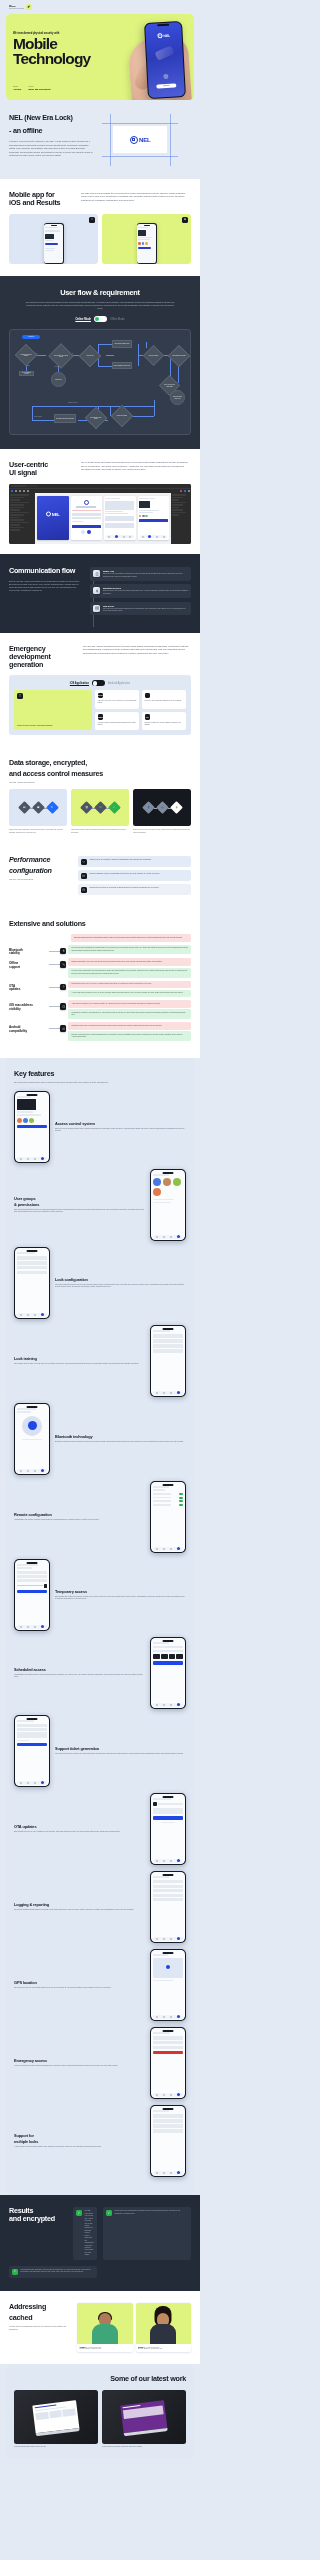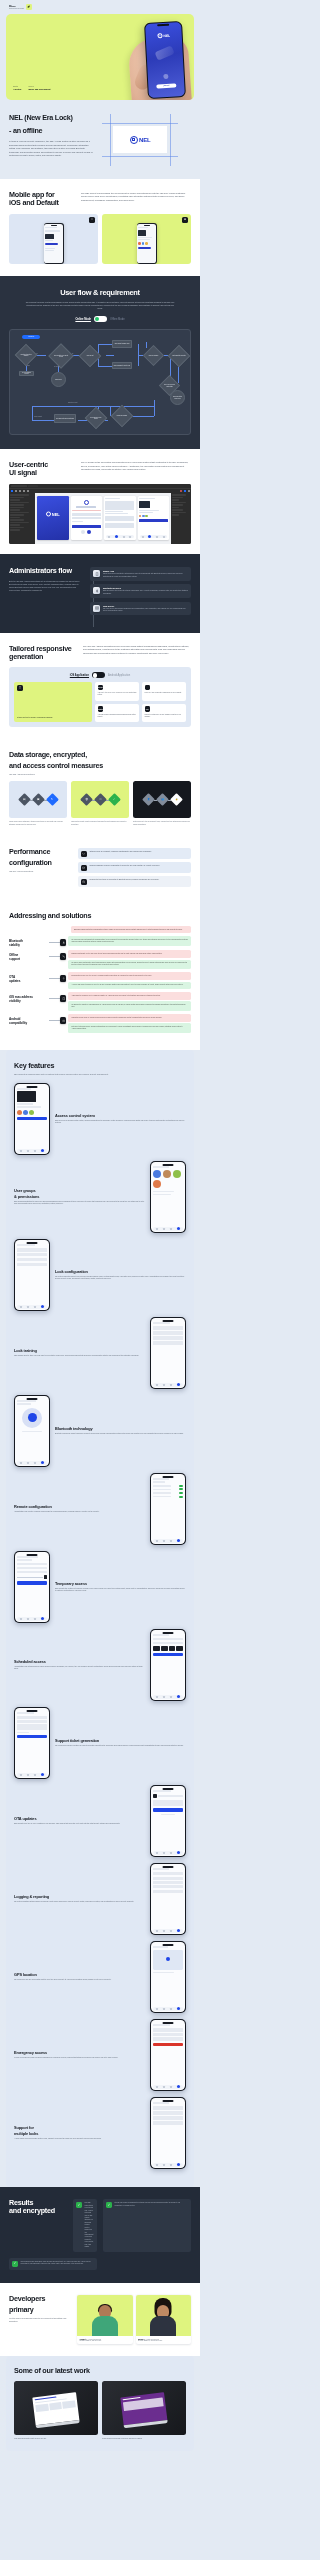--- a/index.html
+++ b/index.html
@@ -164,21 +164,21 @@
   .dcard .box.a { background:#dde6f4; } .dcard .box.b { background:#dff47f; } .dcard .box.c { background:#15181e; }
   .dia { width:9px; height:9px; transform:rotate(45deg); border-radius:1px; display:flex; align-items:center; justify-content:center; }
   .dia.g { background:#4c5563; } .dia.blue { background:#1f6bff; } .dia.green { background:#2bb24c; } .dia.wht { background:#fff; } .dia.gy2 { background:#828c9b; }
   .dia span { transform:rotate(-45deg); font-size:2.6px; color:#fff; }
   .dlink { width:3px; height:0.4px; background:#9aa3b1; }
   .dcard .cap { font-size:1.5px; line-height:1.55; color:#6b7480; }
 
   
   .perfsec { background:#fff; padding:10px 9px 12px; display:flex; gap:7px; }
   .perf-left { width:62px; }
-  .perf-left .h2 { margin-bottom:3px; }
+  .perf-left .h2 { margin-bottom:3px;font-style:italic; }
   .perf-left .sub { font-size:1.9px; color:#6b7480; }
   .perf-right { flex:1; }
   .perf-card { background:#e3ebf6; border-radius:2px; padding:2.6px; display:flex; gap:2.6px; margin-bottom:2.6px; }
   .perf-card:last-child { background:#edf1f7; }
   .perf-ic { width:6.2px; height:6.2px; border-radius:1.5px; background:#15181e; flex:none; display:flex; align-items:center; justify-content:center; }
   .perf-ic svg { width:3.4px; height:3.4px; }
   .perf-tx { font-size:1.6px; line-height:1.58; color:#4d5663; }
 
   
   .chsec { background:#fff; padding:10px 9px 14px; }
@@ -234,21 +234,21 @@
   .dev-photo { height:41px; background:#dff47f; position:relative; overflow:hidden; }
   .dev-body { height:20px; background:#dff47f; position:absolute; bottom:0; left:50%; transform:translateX(-50%); width:26px; border-radius:9px 9px 0 0; }
   .dev-head { position:absolute; left:50%; transform:translateX(-50%); bottom:17px; width:12px; height:14px; border-radius:6px; }
   .dev-hair { position:absolute; left:50%; transform:translateX(-50%); bottom:23px; width:14px; height:9px; border-radius:7px 7px 3px 3px; }
   .dev-meta { padding:2px 2.4px 2.6px; }
   .dev-name { font-size:1.7px; font-weight:700; color:#14181f; }
   .dev-role { font-size:1.45px; color:#6b7480; line-height:1.5; }
 
   
   .worksec { background:#e0e8f4; border-radius:4px; margin:0 6px 8px; padding:11px 8px 11px; }
-  .worksec .h2 { margin-bottom:6px; }
+  .worksec .h2 { margin-bottom:6px;text-align:right; }
   .work-grid { display:flex; gap:4px; }
   .work-item { flex:1; }
   .work-thumb { height:54px; border-radius:2.5px; background:linear-gradient(135deg,#2a2d33,#16181c); position:relative; overflow:hidden; margin-bottom:2.6px; }
   .lap { position:absolute; left:50%; top:52%; transform:translate(-50%,-50%) rotate(-7deg); width:44px; }
   .lap-scr { height:28px; background:#fff; border-radius:1px 1px 0 0; padding:2px; }
   .lap-base { height:2.6px; background:#d4d8de; border-radius:0 0 2px 2px; }
   .work-cap { font-size:1.5px; line-height:1.55; color:#5d6672; }
 </style>
 </head>
 <body>
@@ -282,20 +282,25 @@
                 <i></i>
               </span>
             <span>NEL</span>
           </div>
           <div class="hero-cta">
             <span>UNLOCK</span>
           </div>
         </div>
       </div>
     </div>
+    <div class="hero-txt">
+      <div class="hero-kicker">We transformed physical security with</div>
+      <div class="hero-title">Mobile</div>
+      <div class="hero-title">Technology</div>
+    </div>
     <div class="hero-meta">
       <div>
         <div class="mk">Duration</div>
         <div class="mv">4 months</div>
       </div>
       <div>
         <div class="mk">Services</div>
         <div class="mv">Mobile app development</div>
       </div>
     </div>
@@ -320,21 +325,21 @@
           </span>
         <span class="nel-word">NEL</span>
       </div>
     </div>
   </div>
 
   <div class="mapp">
     <div class="mapp-top">
       <div>
         <div class="h2">Mobile app for</div>
-        <div class="h2">iOS and Default</div>
+        <div class="h2">iOS and Results</div>
       </div>
       <p class="body-s">The NEL project encompassed the development of mobile applications for both the iOS and Android platforms. These mobile apps serve as gateways, facilitating user interaction with Bluetooth-enabled devices, and group management, permission configuration, and much more.</p>
     </div>
     <div class="mock-row">
       <div class="mock a">
         <div class="os-badge"></div>
         <div class="phone-sm">
           <div class="phone-sm-scr">
             <div class="pnotch"></div>
             <div class="sk" style="height:1px;width:70%;margin:1.6px 0 2px;"></div>
@@ -597,21 +602,21 @@
           <div class="row w60"></div>
             <div class="row w80"></div>
             <div class="row w40"></div>
         </div>
       </div>
     </div>
   </div>
 
   <div class="commsec">
     <div class="comm-left">
-      <div class="h2 white">Administrators flow</div>
+      <div class="h2 white">Communication flow</div>
       <p class="body-xs mut-w">Both the iOS and Android applications act as intermediaries, bridging the gap between Bluetooth devices and a web server. They facilitate communication, enabling users to unlock Bluetooth devices and configure them in real time. The communication flow involves three fundamental components.</p>
     </div>
     <div class="comm-right">
       <div class="comm-conn" style="top:8px;height:52px;"></div>
       <div class="comm-card">
         <span class="comm-ic">
           <svg viewBox="0 0 24 24">
               <rect x="7" y="2" width="10" height="20" rx="2" fill="none" stroke="#2b3340" stroke-width="2"></rect>
             </svg>
         </span>
@@ -642,21 +647,21 @@
           <span class="comm-h" style="display:block;">Web Server</span>
           <span class="comm-b" style="display:block;">The web server stores and manages device configurations, user information, and enables OTA for synchronizing and device configuration control.</span>
         </span>
       </div>
     </div>
   </div>
 
   <div class="tailsec">
     <div class="tail-top">
       <div>
-        <div class="h2">Tailored responsive</div>
+        <div class="h2">Emergency development</div>
         <div class="h2">generation</div>
       </div>
       <p class="body-s">The iOS and Android applications were developed using distinct programming languages, architectural patterns, and methodologies, each tailored to the platform's strengths and requirements. This also addressed specific challenges and incorporated unique features to enhance functionality and user experience.</p>
     </div>
     <div class="tail-panel">
       <div class="tail-tog">
         <span class="tg-lab on">iOS Application</span>
         <span class="switch dk">
             <i></i>
           </span>
@@ -781,21 +786,21 @@
               <circle cx="12" cy="13" r="8" fill="none" stroke="#fff" stroke-width="2"></circle>
               <path d="M12 9v4l3 2" stroke="#fff" stroke-width="2" fill="none"></path>
             </svg>
         </span>
         <span class="perf-tx">Reduced the time taken for connection to Bluetooth devices, ensuring a seamless user experience.</span>
       </div>
     </div>
   </div>
 
   <div class="chsec">
-    <div class="h2">Addressing and solutions</div>
+    <div class="h2">Extensive and solutions</div>
     <div class="ch-intro">
       <p>Ensuring reliable Bluetooth communication between mobile devices and locks was a constant challenge due to potential signal interference and connectivity issues.</p>
     </div>
 
     <div class="ch-row">
       <div class="ch-label">
         <div>Bluetooth</div>
         <div>stability</div>
       </div>
       <div class="ch-dash"></div>
@@ -1279,22 +1284,22 @@
       <span class="res-tx">Strong and reliable communication between devices and servers has elevated the reliability and consistency of access control.</span>
     </div>
     <div class="res-card two">
       <span class="chk">✓</span>
       <span class="res-tx">Overcoming unique challenges, such as inline balance stability on Android devices and Android device compatibility, has significantly improved the overall quality and resilience of the applications.</span>
     </div>
   </div>
 
   <div class="devsec">
     <div class="dev-left">
-      <div class="h2">Developers</div>
-      <div class="h2">primary</div>
+      <div class="h2">Addressing</div>
+      <div class="h2">cached</div>
       <p class="body-xs" style="margin-top:3px;">Meet the skilled professionals behind the development of this cutting-edge application.</p>
     </div>
     <div class="dev-right">
       <div class="dev-card">
         <div class="dev-photo">
           <div class="dev-hair" style="background:#231a14;"></div>
           <div class="dev-head" style="background:#b07a56;"></div>
           <div class="dev-body" style="background:#3fa679;"></div>
         </div>
         <div class="dev-meta">

